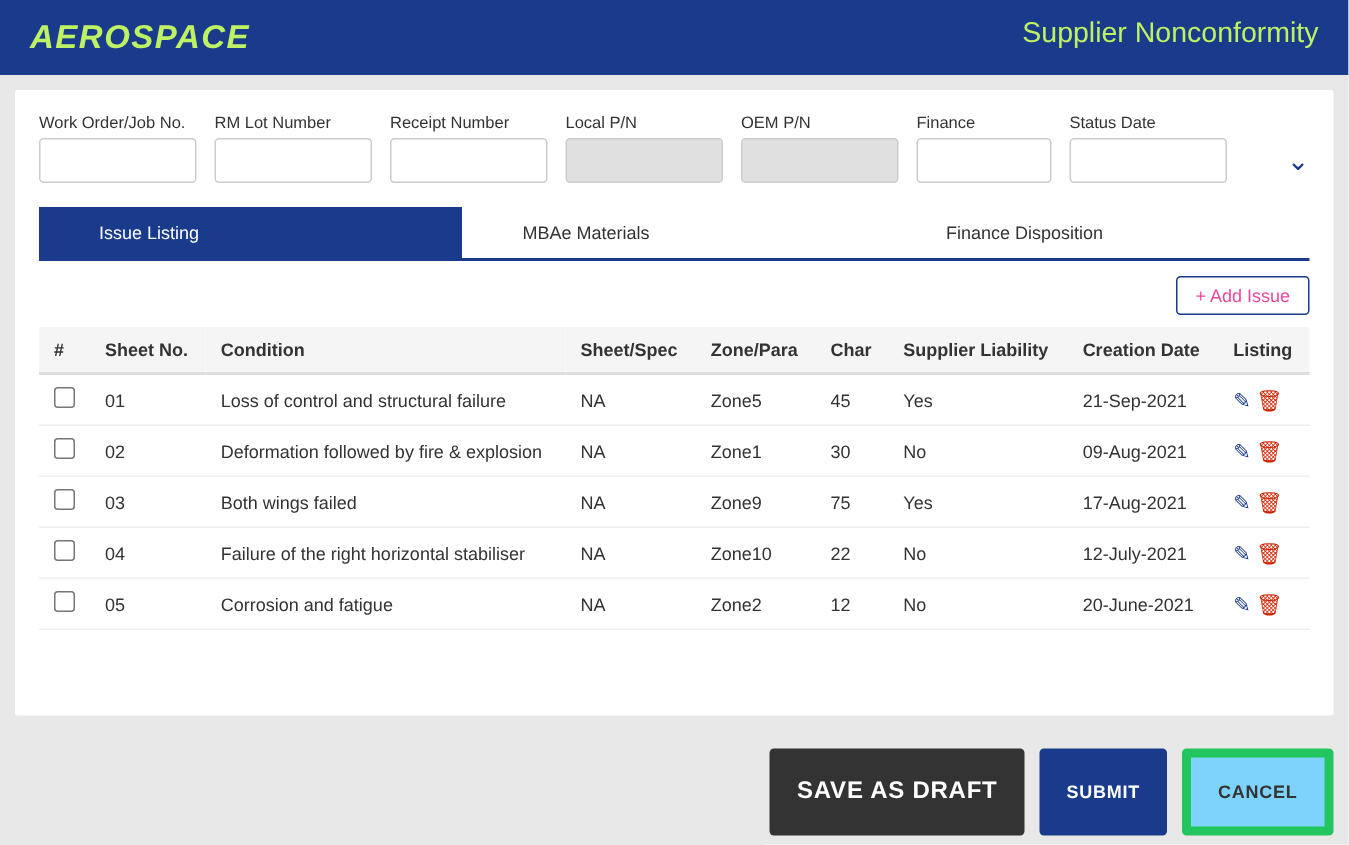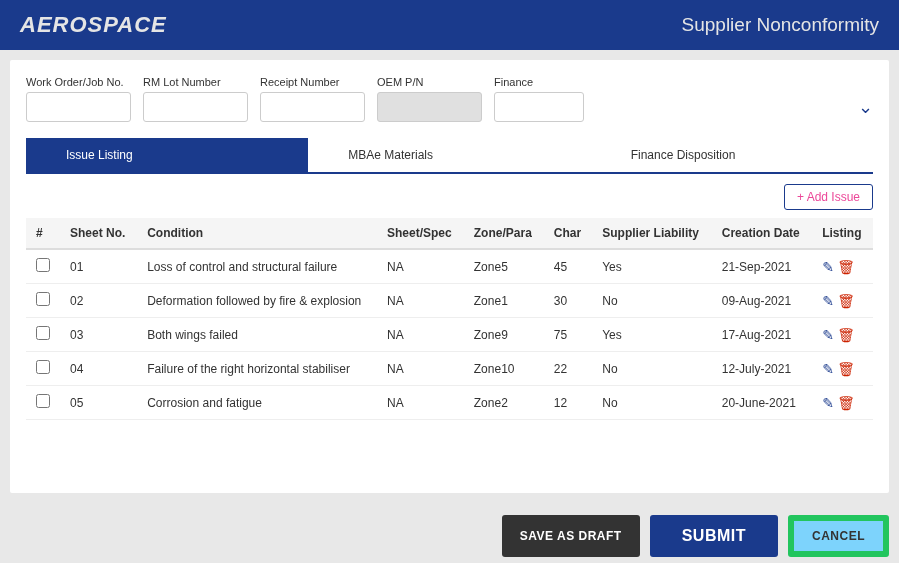--- a/index.html
+++ b/index.html
@@ -15,24 +15,23 @@
     .app-container {
       width: 899px;
       min-height: 563px;
       background: #e8e8e8;
       display: flex;
       flex-direction: column;
     }
     
     .header {
       background: #1a3a8c;
-      color: #e5e5e5;
+      color: #bef264;
       display: flex;
       justify-content: space-between;
-      align-items: center;
       padding: 12px 20px;
       gap: 36px;
     }
     .header-logo {
       font-size: 22px;
       font-weight: 900;
       font-style: italic;
       letter-spacing: 1px;
     }
     .header-title {
@@ -168,35 +167,35 @@
     .footer-actions {
       display: flex;
       justify-content: flex-end;
       gap: 10px;
       padding: 12px 10px 6px;
     }
     .btn-save-draft {
       background: #333;
       color: white;
       border: none;
-      padding: 8px 18px;
-      border-radius: 3px;
-      cursor: pointer;
-      font-size: 12px;
+      padding: 20px 18px;
+      border-radius: 3px;
+      cursor: pointer;
+      font-size: 16px;
       font-weight: 600;
       letter-spacing: 0.5px;
     }
     .btn-submit {
       background: #1a3a8c;
       color: white;
       border: none;
-      padding: 8px 32px;
-      border-radius: 3px;
-      cursor: pointer;
-      font-size: 16px;
+      padding: 8px 18px;
+      border-radius: 3px;
+      cursor: pointer;
+      font-size: 12px;
       font-weight: 600;
       letter-spacing: 0.5px;
     }
     .btn-cancel {
       background: #7dd3fc;
       color: #333;
       border: 6px solid #22c55e;
       padding: 8px 18px;
       border-radius: 3px;
       cursor: pointer;
@@ -223,26 +222,34 @@
         <input type="text" style="">
       </div>
       <div class="form-field field-rm-lot">
         <label>RM Lot Number</label>
         <input type="text" style="">
       </div>
       <div class="form-field field-receipt">
         <label>Receipt Number</label>
         <input type="text" style="">
       </div>
+      <div class="form-field field-local-pn">
+        <label>Local P/N</label>
+        <input type="text" style="background: rgb(224, 224, 224);">
+      </div>
       <div class="form-field field-oem-pn">
         <label>OEM P/N</label>
         <input type="text" style="background: rgb(224, 224, 224);">
       </div>
       <div class="form-field field-status">
         <label>Finance</label>
+        <input type="text" style="">
+      </div>
+      <div class="form-field field-status-date">
+        <label>Status Date</label>
         <input type="text" style="">
       </div>
       <div class="dropdown-icon">⌄</div>
     </div>
 
     <div class="tabs">
       <button class="tab active">Issue Listing</button>
       <button class="tab">MBAe Materials</button>
       <button class="tab">Finance Disposition</button>
     </div>

